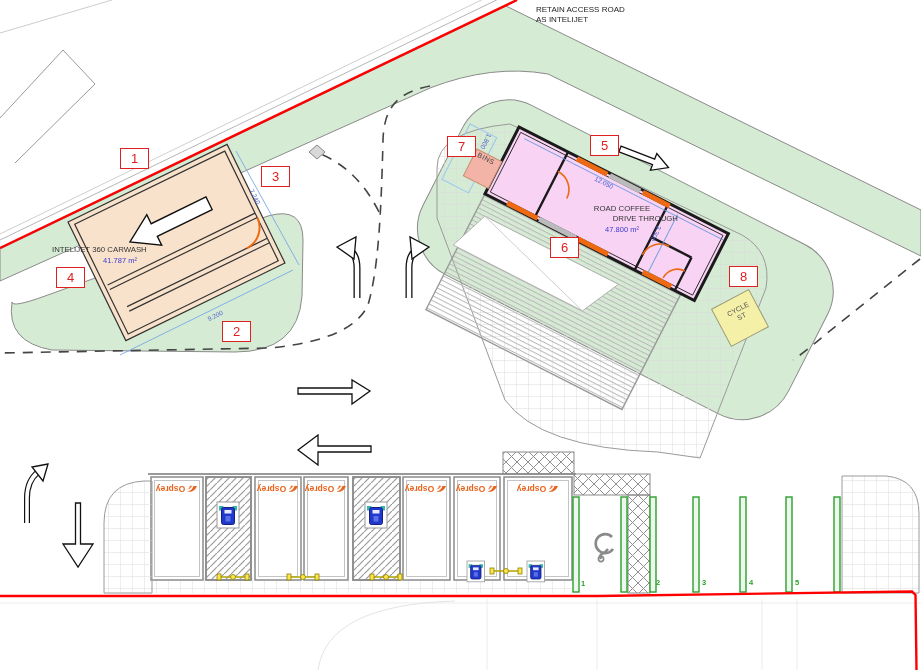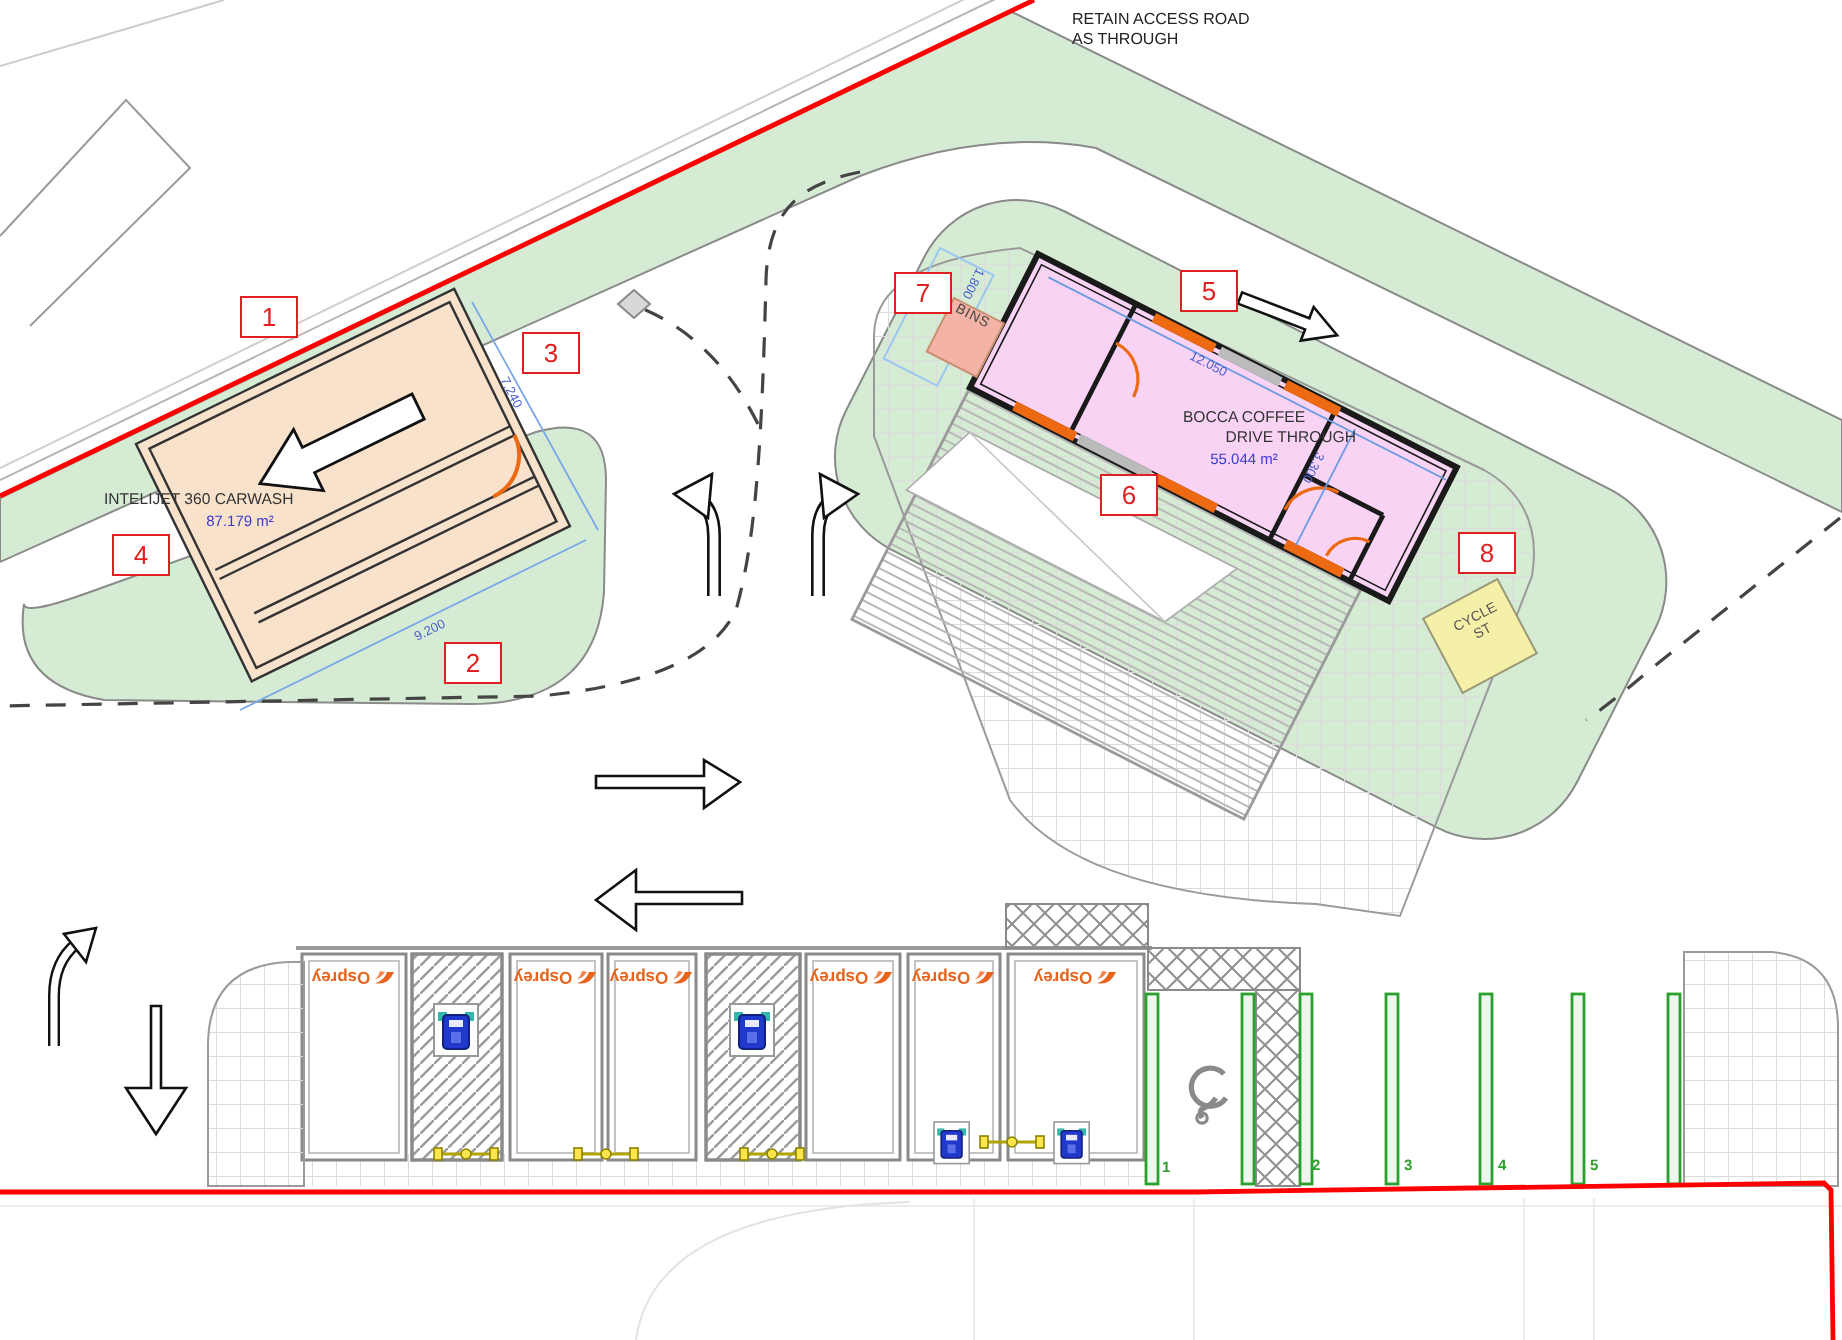--- a/index.html
+++ b/index.html
@@ -236,28 +236,28 @@
     <g transform="translate(620,149) rotate(21)">
       <path d="M0 -3L36 -3L36 -9L52 0L36 9L36 3L0 3Z" fill="#fff" stroke="#111" stroke-width="1.3"></path>
     </g>
   </g>
 
   <path d="M0 596H598L912 591.5L915.5 595L916.5 670" fill="none" stroke="#ff0000" stroke-width="2.4"></path>
 </svg>
 
 <div class="lbl road-note">
   <div>RETAIN ACCESS ROAD</div>
-  <div>AS THROUGH</div>
+  <div>AS INTELIJET</div>
 </div>
 
 <div class="lbl cw-name">INTELIJET 360 CARWASH</div>
-<div class="lbl cw-area">87.179 m²</div>
-<div class="lbl cf-name1">BOCCA COFFEE</div>
+<div class="lbl cw-area">41.787 m²</div>
+<div class="lbl cf-name1">ROAD COFFEE</div>
 <div class="lbl cf-name2">DRIVE THROUGH</div>
-<div class="lbl cf-area">55.044 m²</div>
+<div class="lbl cf-area">47.800 m²</div>
 
 <div class="lbl dim dim-9200">9.200</div>
 <div class="lbl dim dim-7240">7.240</div>
 <div class="lbl dim dim-12050">12.050</div>
 <div class="lbl dim dim-3300">3.300</div>
 <div class="lbl dim dim-1800">1.800</div>
 
 <div class="lbl bins-lbl">BINS</div>
 <div class="lbl cycle-lbl">
   <div>CYCLE</div>

